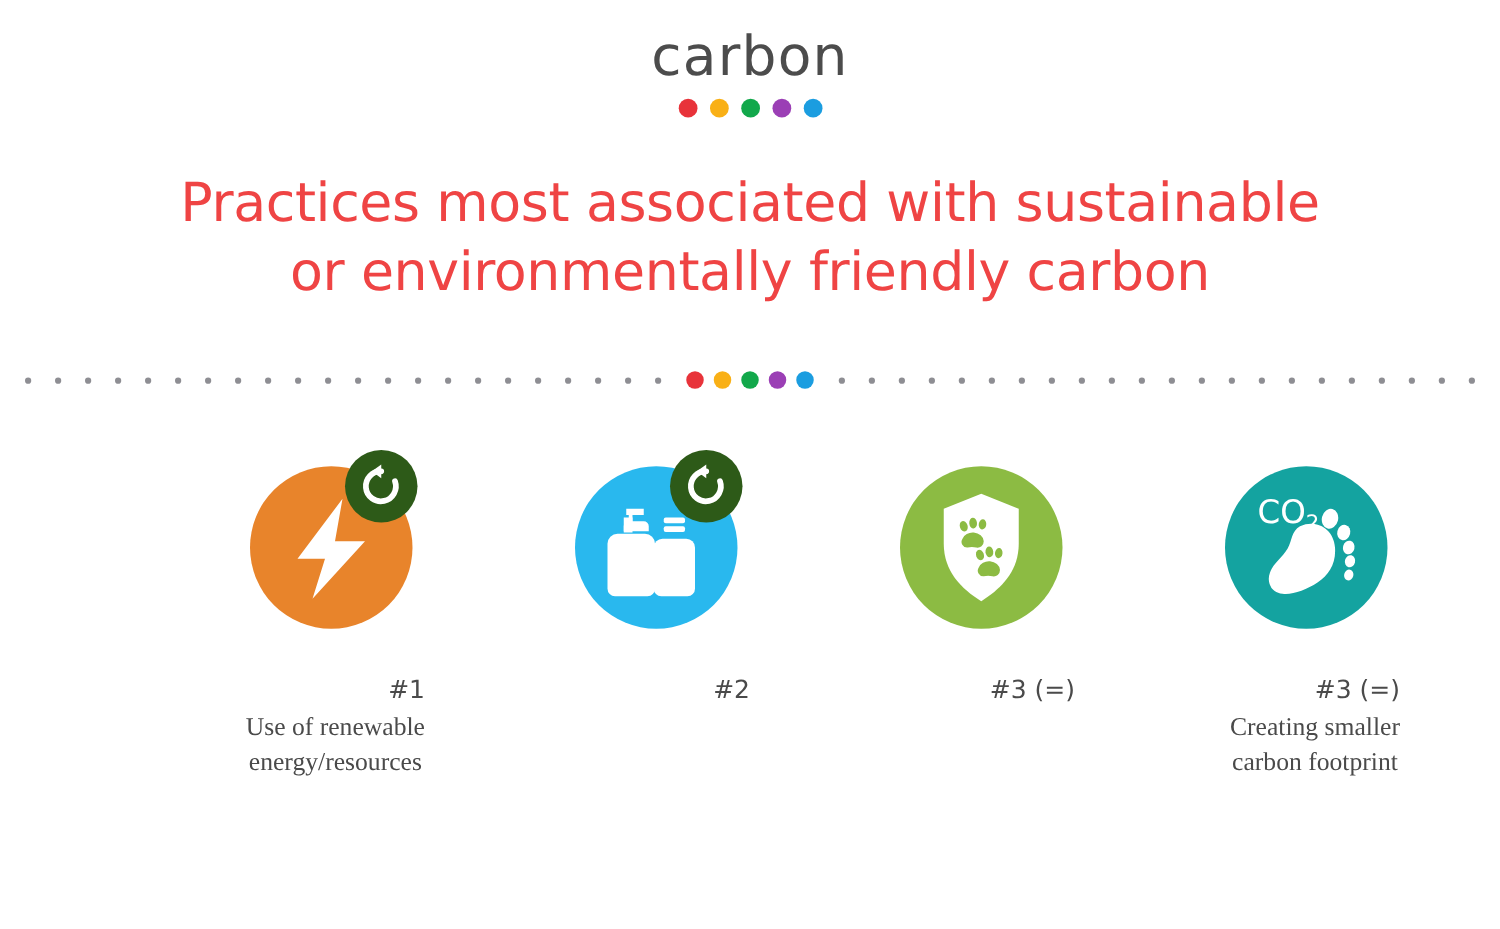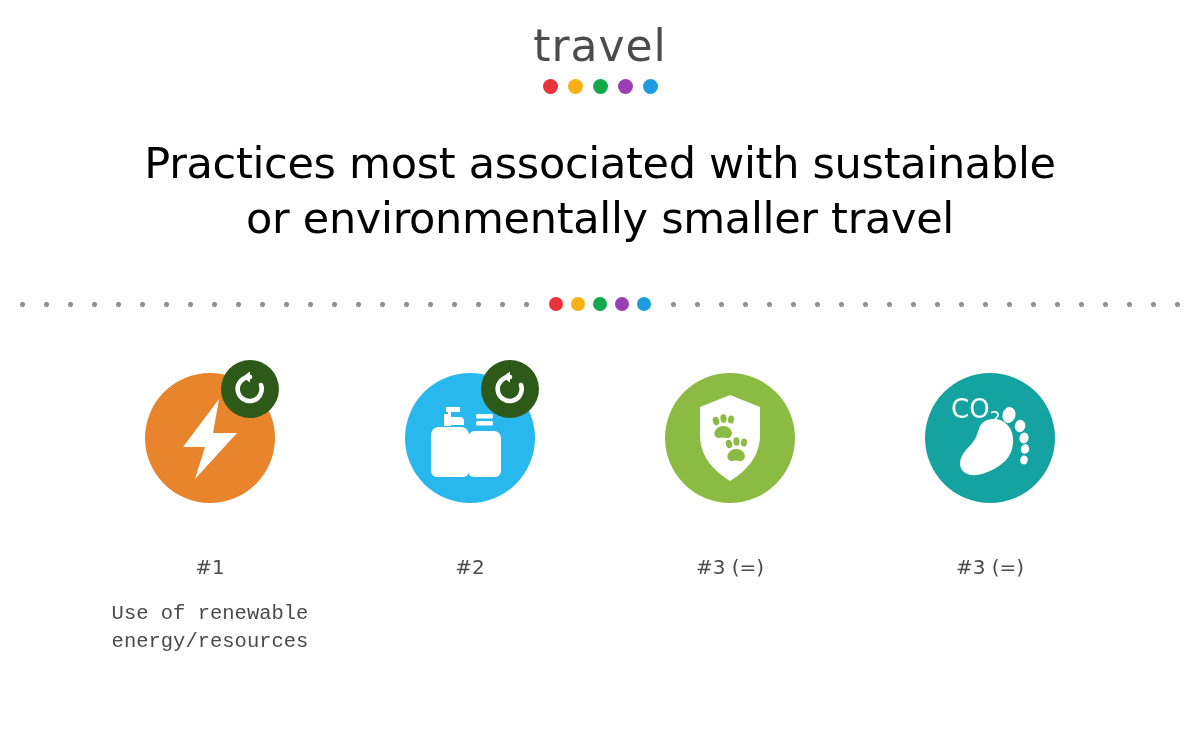--- a/index.html
+++ b/index.html
@@ -94,22 +94,21 @@
     margin-top: 46px;
     display: flex;
     justify-content: center;
     align-items: flex-start;
     gap: 0;
   }
   .card {
     width: 260px;
     display: flex;
     flex-direction: column;
-    align-items: center;
-    gap: 16px;
+    align-items: flex-end;
   }
   .badge-wrap {
     position: relative;
     width: 150px;
     height: 150px;
   }
   .circle {
     position: absolute;
     left: 10px;
     top: 13px;
@@ -143,41 +142,41 @@
     color: #4a4a4a;
     text-align: center;
     font-family: "DejaVu Sans", sans-serif;
   }
   .caption {
     margin-top: 2px;
     font-size: 20.5px;
     line-height: 1.40;
     color: #4a4a4a;
     text-align: center;
-    font-family: Liberation Mono, monospace;
+    font-family: Liberation Serif, serif;
     white-space: pre-line;
   }
 </style>
 </head>
 <body>
 
 <div class="brand">
-  <div class="brand-wordmark">travel</div>
+  <div class="brand-wordmark">carbon</div>
   <div class="dot-row">
     <span class="dot" style="background: rgb(232, 51, 58);"></span>
     <span class="dot" style="background: rgb(249, 176, 22);"></span>
     <span class="dot" style="background: rgb(18, 168, 75);"></span>
     <span class="dot" style="background: rgb(155, 63, 181);"></span>
     <span class="dot" style="background: rgb(27, 157, 224);"></span>
   </div>
 </div>
 
-<div class="headline" style="color: #000000;">
+<div class="headline" style="color: #ef4444;">
   <div>Practices most associated with sustainable</div>
-  <div>or environmentally smaller travel</div>
+  <div>or environmentally friendly carbon</div>
 </div>
 
 <div class="divider">
   <div class="divider-side" id="divider-left">
       <span class="gdot" style="background: rgb(142, 142, 147);"></span>
       <span class="gdot" style="background: rgb(142, 142, 147);"></span>
       <span class="gdot" style="background: rgb(142, 142, 147);"></span>
       <span class="gdot" style="background: rgb(142, 142, 147);"></span>
       <span class="gdot" style="background: rgb(142, 142, 147);"></span>
       <span class="gdot" style="background: rgb(142, 142, 147);"></span>
@@ -301,15 +300,17 @@
         <text x="26" y="45" font-family="DejaVu Sans, sans-serif" font-size="26" fill="#ffffff">CO<tspan font-size="17" dy="6">2</tspan></text>
         <path d="M60 48 c13 -6 27 2 28 17 c1 13 -5 22 -14 28 c-9 6 -20 10 -28 9 c-9 -1 -13 -9 -10 -17 c3 -8 10 -12 14 -19 c4 -7 3 -14 10 -18 z" fill="#ffffff"></path>
         <ellipse cx="84" cy="42" rx="6.5" ry="8" transform="rotate(14 84 42)" fill="#ffffff"></ellipse>
         <ellipse cx="95" cy="53" rx="5.2" ry="6.2" transform="rotate(14 95 53)" fill="#ffffff"></ellipse>
         <ellipse cx="99" cy="65" rx="4.6" ry="5.5" transform="rotate(14 99 65)" fill="#ffffff"></ellipse>
         <ellipse cx="100" cy="76" rx="4.1" ry="4.9" transform="rotate(14 100 76)" fill="#ffffff"></ellipse>
         <ellipse cx="99" cy="87" rx="3.7" ry="4.4" transform="rotate(14 99 87)" fill="#ffffff"></ellipse>
       </svg>
     </div>
     <div class="rank">#3 (=)</div>
+    <div class="caption">Creating smaller
+carbon footprint</div>
   </div>
 
 </div>
 
 </body></html>

